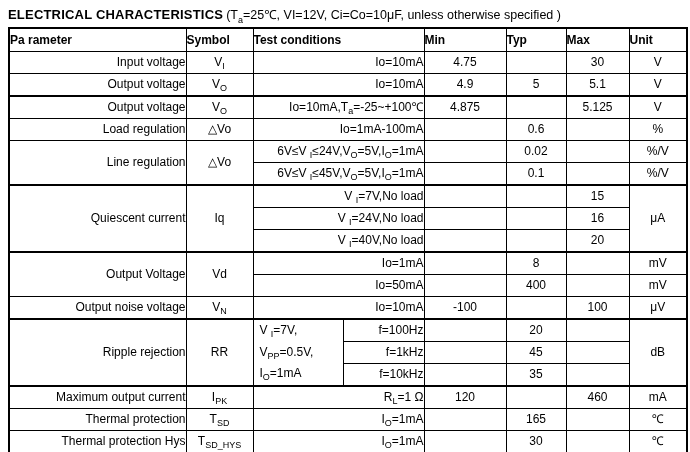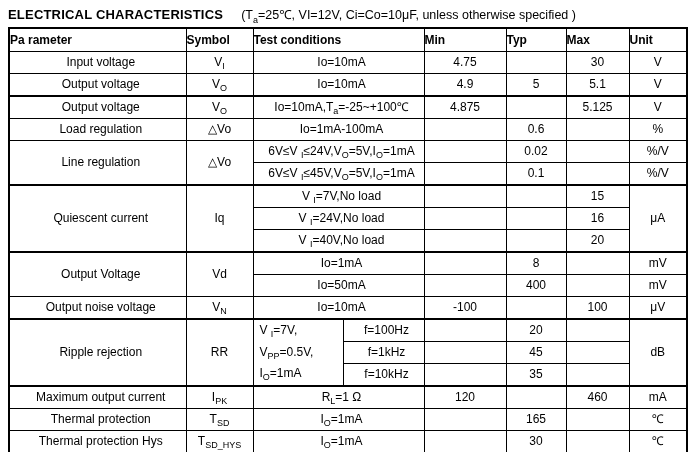--- a/index.html
+++ b/index.html
@@ -1,26 +1,26 @@
 <!DOCTYPE html>
 <html><head>
 <meta charset="utf-8">
 <style>
   html,body{margin:0;padding:0;}
   body{width:690px;height:452px;background:#fff;color:#000;
        font-family:"Liberation Sans",sans-serif;overflow:hidden;}
   .title{margin:5px 0 4px 8px;white-space:nowrap;}
   .title-main{font-weight:bold;font-size:13px;letter-spacing:.2px;}
-  .title-cond{font-size:12.5px;margin-left:18px;}
+  .title-cond{font-size:12.5px;margin-left:3px;}
   table{border-collapse:collapse;table-layout:fixed;margin-left:8px;
         border:2px solid #000;}
   th,td{border:1px solid #000;font-size:12px;height:21px;line-height:21px;
         padding:0;white-space:nowrap;overflow:hidden;vertical-align:middle;}
   th{height:22px;font-weight:bold;text-align:left;}
-  .c-left{text-align:center;padding-left:6px;}
+  .c-left{text-align:right;padding-left:6px;}
   .c-center{text-align:center;}
   tr.thick-top>td{border-top:2px solid #000;}
   td.cond-multi{vertical-align:top;}
   td.cond-multi div{height:21.6px;line-height:21.6px;padding-left:6px;}
   sub{font-size:9px;line-height:0;}
 </style>
 </head>
 <body>
 
 <div class="title">

